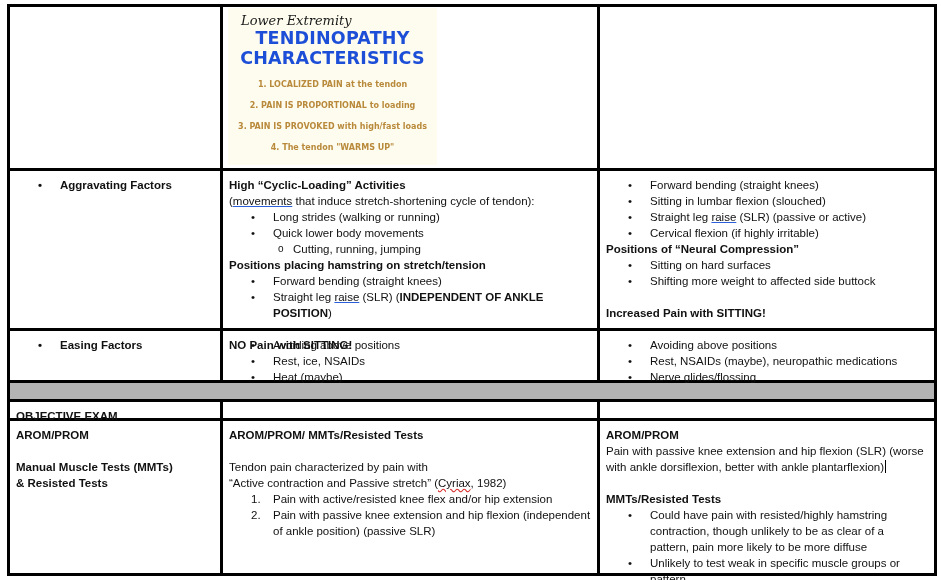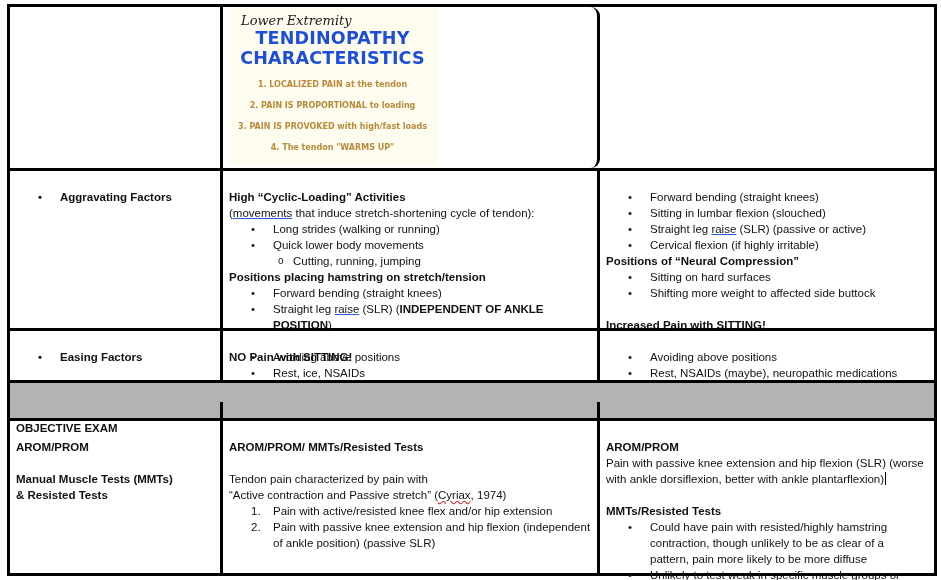--- a/index.html
+++ b/index.html
@@ -2,21 +2,21 @@
 <html><head>
   <meta charset="utf-8">
   <style>
     html, body { margin: 0; padding: 0; background: #ffffff; }
     body { width: 941px; height: 580px; position: relative; overflow: hidden;
       font-family: "Liberation Sans", sans-serif; font-size: 11.5px; color: #111; }
     .tbl { position: absolute; left: 7px; top: 4px; width: 930px; height: 572px;
       border: 3px solid #000; box-sizing: border-box; }
     .row { position: absolute; left: 0; right: 0; border-bottom: 3px solid #000; box-sizing: border-box; }
     .row.last { border-bottom: none; }
-    .cell { position: absolute; top: 0; bottom: 0; box-sizing: border-box; padding: 18px 6px; }
+    .cell { position: absolute; top: 0; bottom: 0; box-sizing: border-box; padding: 6px 6px; }
     .c1 { left: 0; width: 213px; border-right: 3px solid #000; }
     .c2 { left: 213px; width: 377px; border-right: 3px solid #000; }
     .c3 { left: 590px; right: 0; }
     .full { left: 0; right: 0; }
     .gray { background: #b3b3b3; }
     .b { font-weight: bold; }
     .line { line-height: 16px; white-space: nowrap; }
     .bul { position: relative; padding-left: 44px; line-height: 16px; }
     .bul::before { content: "\2022"; position: absolute; left: 22px; top: 0; }
     .sub { position: relative; padding-left: 64px; line-height: 16px; }
@@ -35,21 +35,21 @@
     .g-title { font-family: "DejaVu Sans", sans-serif; font-weight: bold; font-size: 17.5px; line-height: 20px; color: #1d4ed8; letter-spacing: 0.2px; }
     .g-item { font-family: "DejaVu Sans", sans-serif; font-weight: bold; font-size: 8px; color: #b98a3c; line-height: 21px; white-space: nowrap; }
   </style>
 </head>
 <body>
 
 <div class="tbl">
 
   <div class="row" style="top:0; height:164px;">
     <div class="cell c1"></div>
-    <div class="cell c2" style="padding:0;border-radius:9px;">
+    <div class="cell c2" style="padding:0;">
       <div class="graphic">
         <div class="g-script">Lower Extremity</div>
         <div class="g-title">TENDINOPATHY</div>
         <div class="g-title" style="margin-bottom:6px;">CHARACTERISTICS</div>
         <div class="g-item">1.    LOCALIZED PAIN at the tendon</div>
         <div class="g-item">2.    PAIN IS PROPORTIONAL to loading</div>
         <div class="g-item">3. PAIN IS PROVOKED with high/fast loads</div>
         <div class="g-item">4.    The tendon "WARMS UP"</div>
       </div>
     </div>
@@ -117,21 +117,21 @@
     <div class="cell c1">
       <div class="line b">AROM/PROM</div>
       <div class="blank"></div>
       <div class="line b">Manual Muscle Tests (MMTs)</div>
       <div class="line b">&amp; Resisted Tests</div>
     </div>
     <div class="cell c2">
       <div class="line b">AROM/PROM/ MMTs/Resisted Tests</div>
       <div class="blank"></div>
       <div class="line">Tendon pain characterized by pain with</div>
-      <div class="line"><span>“Active contraction and Passive stretch” (</span><span class="ul-red">Cyriax</span><span>, 1974)</span></div>
+      <div class="line"><span>“Active contraction and Passive stretch” (</span><span class="ul-red">Cyriax</span><span>, 1982)</span></div>
       <div class="num"><span class="n">1.</span><span>Pain with active/resisted knee flex and/or hip extension</span></div>
       <div class="num"><span class="n">2.</span><span>Pain with passive knee extension and hip flexion (independent</span></div>
       <div class="num">of ankle position) (passive SLR)</div>
     </div>
     <div class="cell c3">
       <div class="line b">AROM/PROM</div>
       <div class="line">Pain with passive knee extension and hip flexion (SLR) (worse</div>
       <div class="line"><span>with ankle dorsiflexion, better with ankle plantarflexion)</span><span class="cursor"></span></div>
       <div class="blank"></div>
       <div class="line b">MMTs/Resisted Tests</div>

